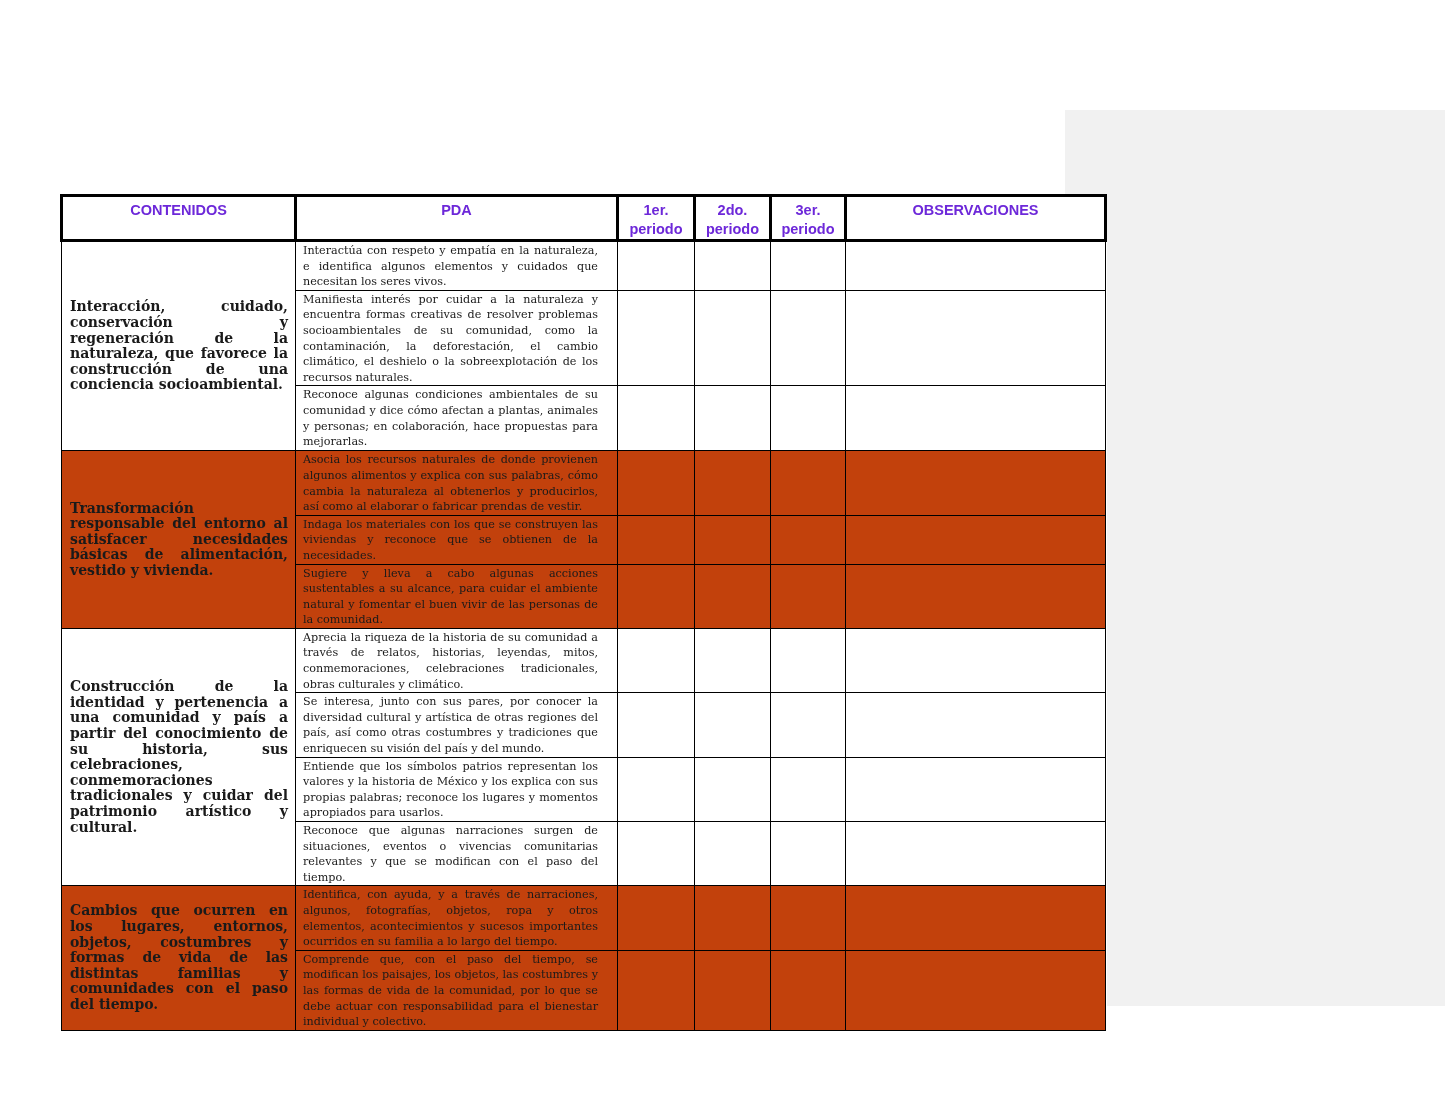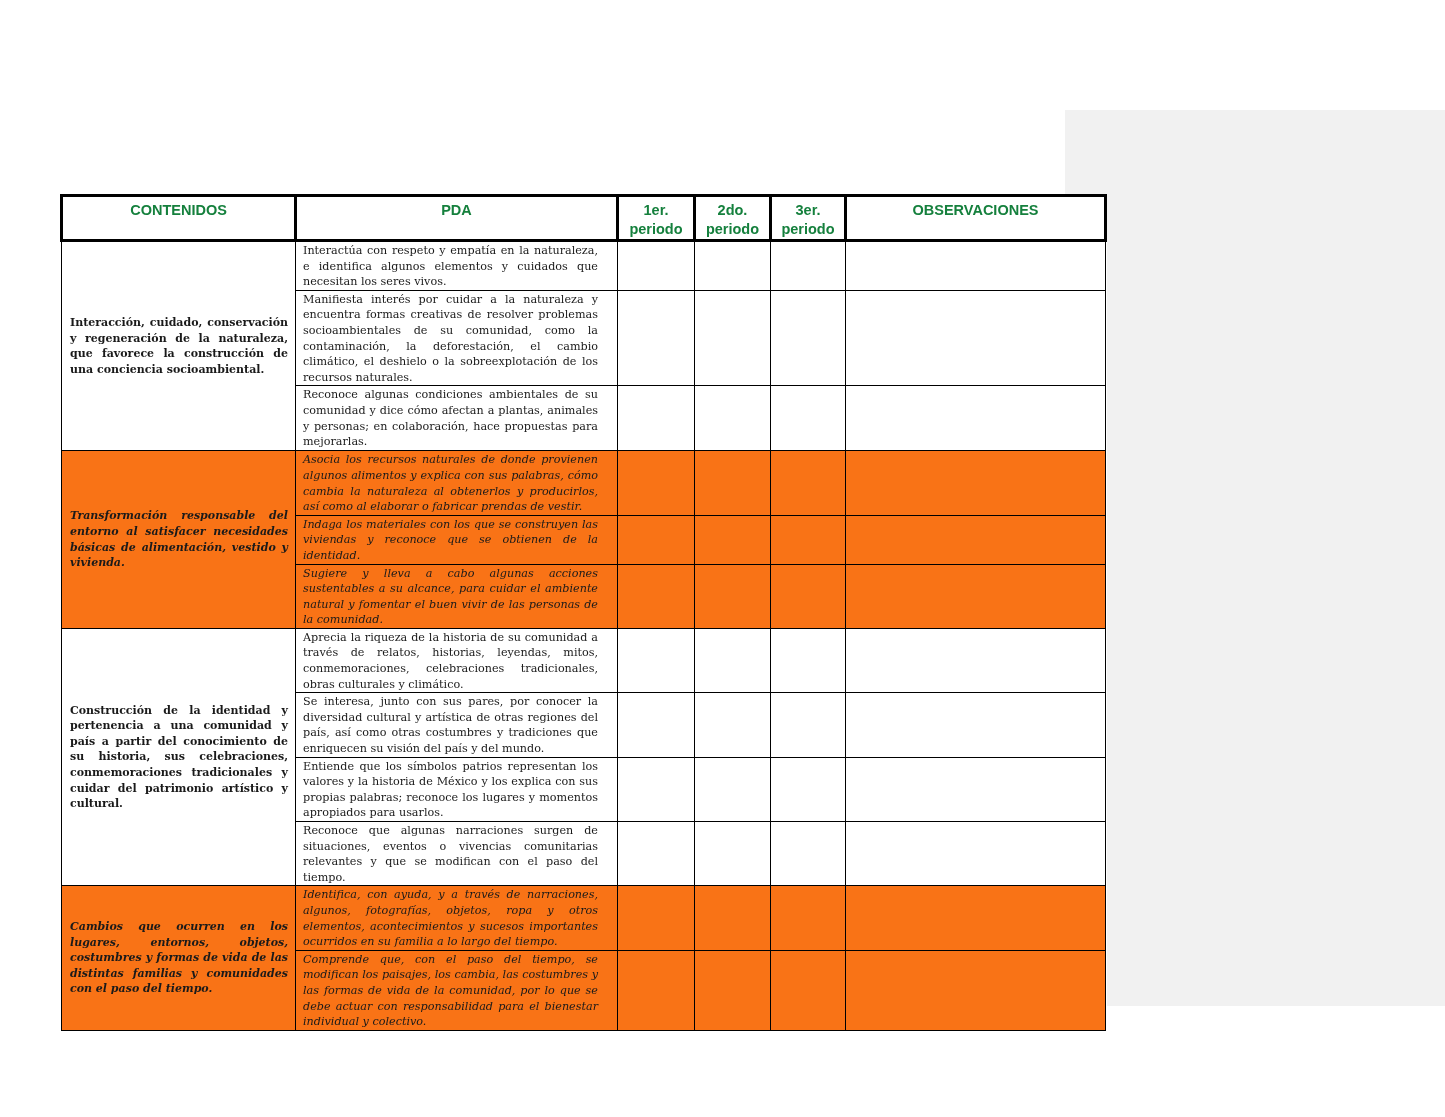--- a/index.html
+++ b/index.html
@@ -18,49 +18,49 @@
       border-collapse: collapse;
       table-layout: fixed;
       background: #ffffff;
       z-index: 2;
     }
     table.eval th {
       border: 3px solid #000;
       font-family: "Liberation Sans", sans-serif;
       font-weight: bold;
       font-size: 14.5px;
-      color: #15803d;
+      color: #6d28d9;
       vertical-align: top;
       padding: 4px 2px 0 2px;
       height: 37px;
       line-height: 19px;
       text-align: center;
       background: #fff;
     }
     table.eval td {
       border: 1px solid #000;
       padding: 0;
       vertical-align: top;
       font-size: 11.2px;
       line-height: 15.6px;
       color: #1a1a1a;
     }
     table.eval td.contenido {
       vertical-align: middle;
       font-weight: bold;
-      font-size: 11px;
+      font-size: 14px;
       text-align: justify;
       padding: 0 7px 0 8px;
     }
     table.eval td.pda {
       text-align: justify;
       padding: 1px 19px 0 7px;
     }
     table.eval td.pda span, table.eval td.contenido span { display: block; text-align: justify; }
-    tr.green td { background: #f97316; font-style: italic; }
+    tr.green td { background: #c2410c; }
     .col-contenidos { width: 234px; }
     .col-pda { width: 322px; }
     .col-p1 { width: 77px; }
     .col-p2 { width: 76px; }
     .col-p3 { width: 75px; }
     .col-obs { width: 260px; }
     td.cell { cursor: text; }
   </style>
 </head>
 <body>
@@ -126,21 +126,21 @@
       <td class="pda">
           <span>Asocia los recursos naturales de donde provienen algunos alimentos y explica con sus palabras, cómo cambia la naturaleza al obtenerlos y producirlos, así como al elaborar o fabricar prendas de vestir.</span>
         </td>
       <td class="cell"></td>
       <td class="cell"></td>
       <td class="cell"></td>
       <td class="cell"></td>
     </tr>
     <tr class="green" style="height:32px">
       <td class="pda">
-          <span>Indaga los materiales con los que se construyen las viviendas y reconoce que se obtienen de la identidad.</span>
+          <span>Indaga los materiales con los que se construyen las viviendas y reconoce que se obtienen de la necesidades.</span>
         </td>
       <td class="cell"></td>
       <td class="cell"></td>
       <td class="cell"></td>
       <td class="cell"></td>
     </tr>
     <tr class="green" style="height:47px">
       <td class="pda">
           <span>Sugiere y lleva a cabo algunas acciones sustentables a su alcance, para cuidar el ambiente natural y fomentar el buen vivir de las personas de la comunidad.</span>
         </td>
@@ -197,21 +197,21 @@
       <td class="pda">
           <span>Identifica, con ayuda, y a través de narraciones, algunos, fotografías, objetos, ropa y otros elementos, acontecimientos y sucesos importantes ocurridos en su familia a lo largo del tiempo.</span>
         </td>
       <td class="cell"></td>
       <td class="cell"></td>
       <td class="cell"></td>
       <td class="cell"></td>
     </tr>
     <tr class="green" style="height:63px">
       <td class="pda">
-          <span>Comprende que, con el paso del tiempo, se modifican los paisajes, los cambia, las costumbres y las formas de vida de la comunidad, por lo que se debe actuar con responsabilidad para el bienestar individual y colectivo.</span>
+          <span>Comprende que, con el paso del tiempo, se modifican los paisajes, los objetos, las costumbres y las formas de vida de la comunidad, por lo que se debe actuar con responsabilidad para el bienestar individual y colectivo.</span>
         </td>
       <td class="cell"></td>
       <td class="cell"></td>
       <td class="cell"></td>
       <td class="cell"></td>
     </tr>
   </tbody>
 </table>
 
 </body></html>

